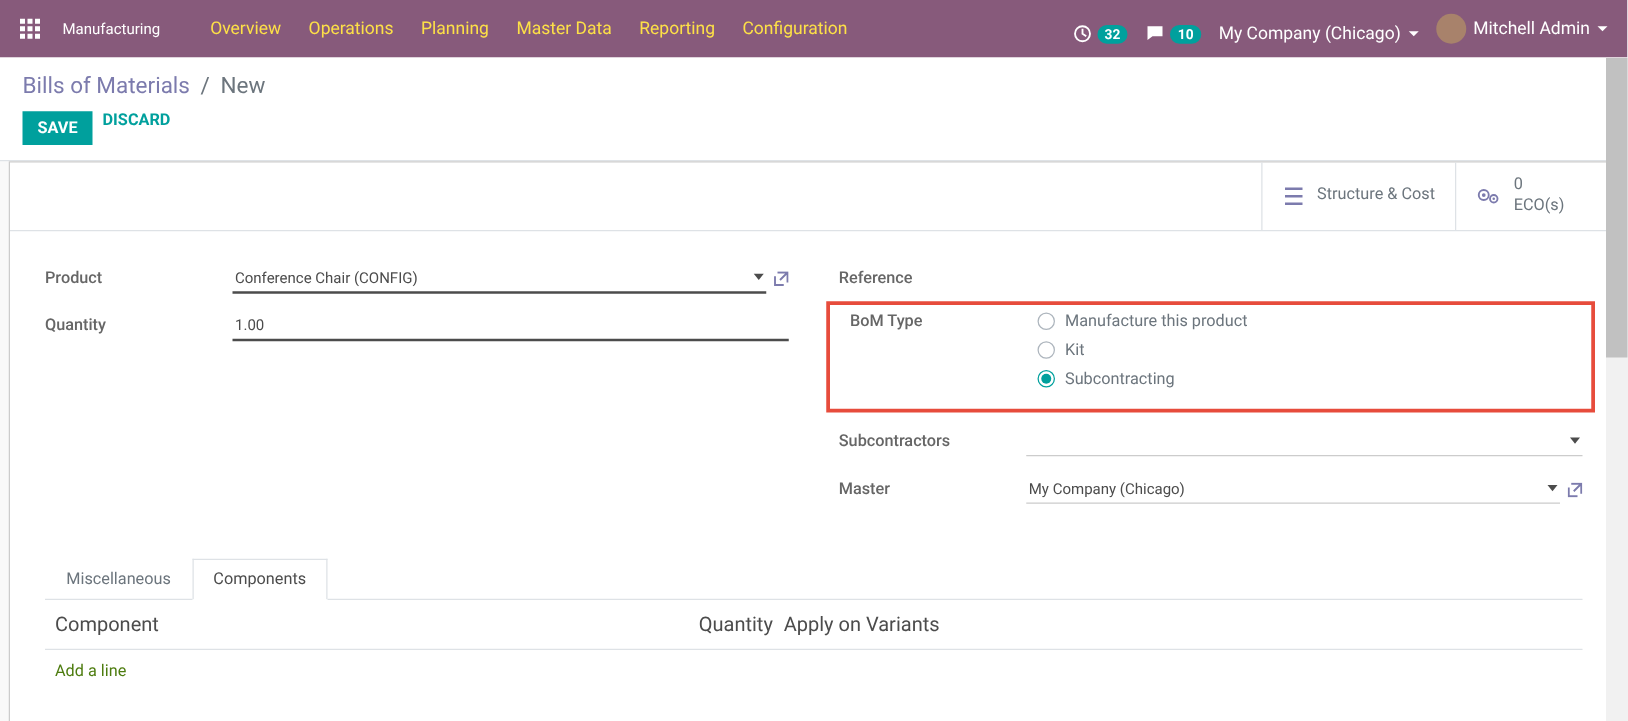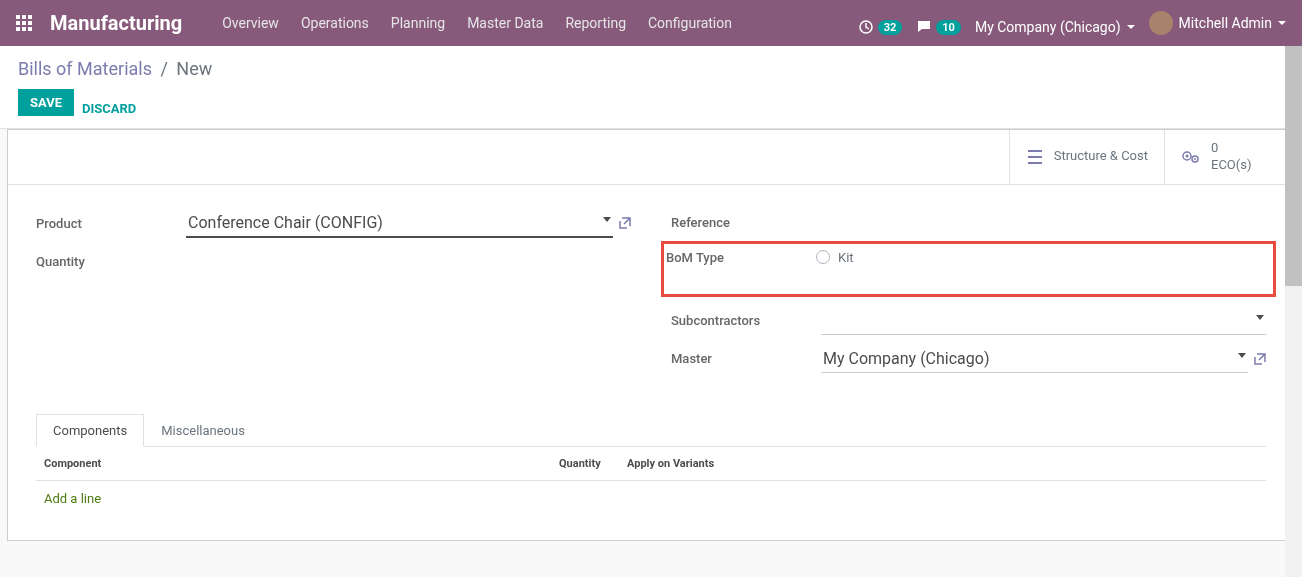--- a/index.html
+++ b/index.html
@@ -1,62 +1,62 @@
 <!DOCTYPE html>
 <html><head>
 <meta charset="utf-8">
 <style>
 *{box-sizing:border-box;margin:0;padding:0;font-family:-apple-system,BlinkMacSystemFont,"Segoe UI",Roboto,sans-serif}
 body{background:#f9f9f9;color:#4c4c4c;font-size:13px}
 .top-bar{background:#875a7b;height:46px;display:flex;align-items:center;color:#fff;padding:0 16px}
 .apps-icon{width:16px;height:16px;margin-right:18px;display:grid;grid-template-columns:repeat(3,1fr);gap:2px}
 .apps-icon span{background:#fff;width:100%;height:100%}
-.app-name{font-size:20px;margin-right:40px;font-weight:700}
+.app-name{font-size:12px;margin-right:40px;font-weight:400}
 .nav-links{display:flex;gap:22px;flex:1}
-.nav-link{color:#e5e5e5;font-size:14px;cursor:pointer}
+.nav-link{color:#fde047;font-size:14px;cursor:pointer}
 .right-nav{display:flex;align-items:flex-end;gap:14px}
 .badge-item{display:flex;align-items:center;gap:4px;cursor:pointer}
 .badge{background:#00a09d;color:#fff;border-radius:9px;padding:1px 6px;font-size:11px;font-weight:bold}
 .company-select{display:flex;align-items:center;gap:6px;cursor:pointer;font-size:14px}
 .caret-down{border-left:4px solid transparent;border-right:4px solid transparent;border-top:4px solid #fff;display:inline-block}
 .avatar{width:24px;height:24px;border-radius:50%;background:#a8826b;display:inline-block}
 .sub-header{background:#fff;padding:12px 18px;border-bottom:1px solid #dee2e6}
 .breadcrumb{font-size:18px;color:#7c7bad;margin-bottom:10px}
 .breadcrumb .sep{color:#6c757d;margin:0 4px}
 .breadcrumb .current{color:#6c757d}
-.actions{display:flex;gap:8px;align-items:flex-end}
+.actions{display:flex;gap:8px;align-items:flex-start}
 .btn-primary{background:#00a09d;color:#fff;border:none;padding:6px 12px;font-size:13px;font-weight:bold;cursor:pointer;text-transform:uppercase}
 .btn-link{color:#00a09d;font-size:13px;font-weight:bold;background:none;border:none;cursor:pointer;text-transform:uppercase}
 .content-wrap{padding:0;display:flex;justify-content:center}
 .form-sheet{background:#fff;border:1px solid #ccc;width:1288px;margin-top:0}
 .stat-buttons{display:flex;justify-content:flex-end;border-bottom:1px solid #dee2e6}
 .stat-btn{display:flex;align-items:center;gap:10px;padding:10px 16px;border-left:1px solid #dee2e6;cursor:pointer;min-width:130px}
 .stat-icon{color:#7c7bad;font-size:18px}
 .stat-text{color:#6c757d;font-size:13px;line-height:1.3}
 .form-body{padding:24px 28px}
 .two-col{display:flex;gap:40px}
 .col{flex:1}
 .form-row{display:flex;align-items:center;margin-bottom:10px;min-height:28px}
 .form-label{width:150px;color:#666;font-size:13px;font-weight:500}
 .form-field{flex:1;position:relative}
-.input-text{width:100%;border:none;border-bottom:1px solid #ccc;padding:4px 2px;font-size:16px;color:#4c4c4c;background:transparent}
+.input-text{width:100%;border:none;border-bottom:1px solid #ccc;padding:4px 2px;font-size:12px;color:#4c4c4c;background:transparent}
 .input-dark{border-bottom:2px solid #4c4c4c}
 .dropdown-caret{position:absolute;right:2px;top:8px;border-left:4px solid transparent;border-right:4px solid transparent;border-top:5px solid #4c4c4c;cursor:pointer}
 .external-link{color:#7c7bad;cursor:pointer;margin-left:6px;font-size:13px}
 .radio-group{display:flex;flex-direction:column;gap:8px}
 .radio-item{display:flex;align-items:center;gap:8px;color:#6c757d;cursor:pointer}
 .radio-circle{width:14px;height:14px;border:1px solid #adb5bd;border-radius:50%;display:inline-flex;align-items:center;justify-content:center}
 .radio-circle.checked{border-color:#00a09d}
 .radio-dot{width:8px;height:8px;background:#00a09d;border-radius:50%}
-.highlight-box{border:3px solid #e74c3c;padding:6px 2px;margin:-6px -10px 10px -10px}
+.highlight-box{border:3px solid #e74c3c;padding:6px 16px;margin:-6px -10px 10px -10px}
 .tabs{display:flex;border-bottom:1px solid #dee2e6;margin-top:30px}
 .tab{padding:8px 16px;border:1px solid transparent;cursor:pointer;font-size:13px;color:#6c757d;position:relative;top:1px}
 .tab.active{border:1px solid #dee2e6;border-bottom:1px solid #fff;background:#fff;color:#4c4c4c}
 .tab-content{padding:0}
-.table-header{display:flex;padding:10px 8px;border-bottom:1px solid #dee2e6;color:#4c4c4c;font-weight:700;font-size:11px}
+.table-header{display:flex;padding:10px 8px;border-bottom:1px solid #dee2e6;color:#4c4c4c;font-weight:400;font-size:16px}
 .th-component{flex:0 0 515px}
 .th-quantity{flex:0 0 68px}
 .th-variants{flex:1}
 .add-line{padding:10px 8px;color:#4d7c0f;cursor:pointer;font-size:13px}
 .scrollbar{position:fixed;right:0;top:46px;width:17px;height:531px;background:#f1f1f1}
 .scroll-thumb{background:#c1c1c1;width:100%;height:240px;position:absolute;top:0}
 svg{display:block}
 .field-with-icon{display:flex;align-items:center}
 </style>
 </head>
@@ -160,35 +160,48 @@
               </div>
               <span class="external-link">
                 <svg width="12" height="12" viewBox="0 0 12 12">
                     <path d="M3 1h8v8M11 1L5 7M1 4v7h7" fill="none" stroke="#7c7bad" stroke-width="1.5"></path>
                   </svg>
               </span>
             </div>
           </div>
           <div class="form-row">
             <div class="form-label">Quantity</div>
+            <div class="form-field">
+              <input class="input-text input-dark" value="1.00" style="">
+            </div>
           </div>
         </div>
 
         <div class="col">
           <div class="form-row">
             <div class="form-label">Reference</div>
             <div class="form-field"></div>
           </div>
           <div class="highlight-box">
             <div class="form-row" style="align-items:flex-start">
               <div class="form-label">BoM Type</div>
               <div class="form-field radio-group">
                 <label class="radio-item">
                   <span class="radio-circle"></span>
+                  <span>Manufacture this product</span>
+                </label>
+                <label class="radio-item">
+                  <span class="radio-circle"></span>
                   <span>Kit</span>
+                </label>
+                <label class="radio-item">
+                  <span class="radio-circle checked">
+                      <span class="radio-dot"></span>
+                    </span>
+                  <span>Subcontracting</span>
                 </label>
               </div>
             </div>
           </div>
           <div class="form-row">
             <div class="form-label">Subcontractors</div>
             <div class="form-field">
               <input class="input-text" value="" style="">
               <span class="dropdown-caret"></span>
             </div>
@@ -204,22 +217,22 @@
                 <svg width="12" height="12" viewBox="0 0 12 12">
                     <path d="M3 1h8v8M11 1L5 7M1 4v7h7" fill="none" stroke="#7c7bad" stroke-width="1.5"></path>
                   </svg>
               </span>
             </div>
           </div>
         </div>
       </div>
 
       <div class="tabs">
+        <div class="tab">Miscellaneous</div>
         <div class="tab active">Components</div>
-        <div class="tab">Miscellaneous</div>
       </div>
       <div class="tab-content">
         <div class="table-header">
           <div class="th-component">Component</div>
           <div class="th-quantity">Quantity</div>
           <div class="th-variants">Apply on Variants</div>
         </div>
         <div class="add-line">Add a line</div>
       </div>
     </div>

